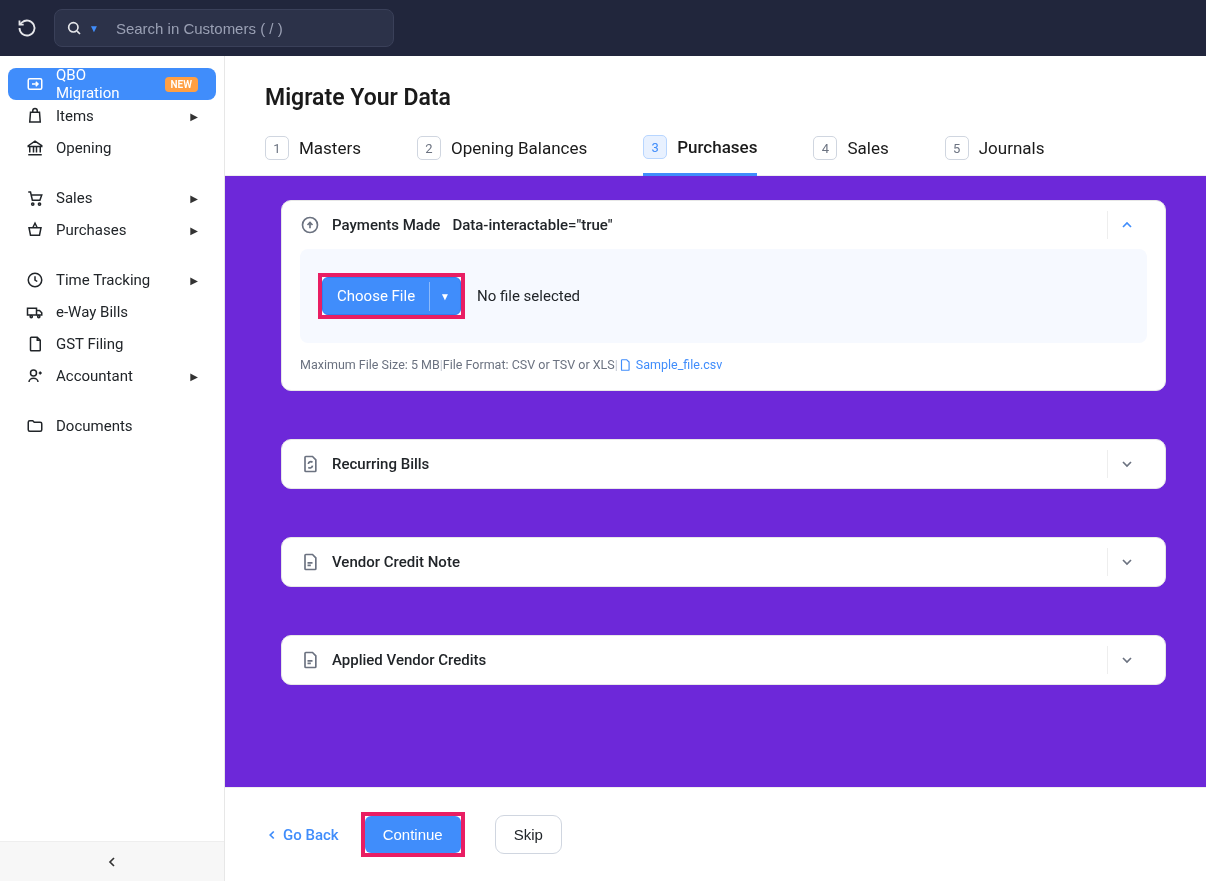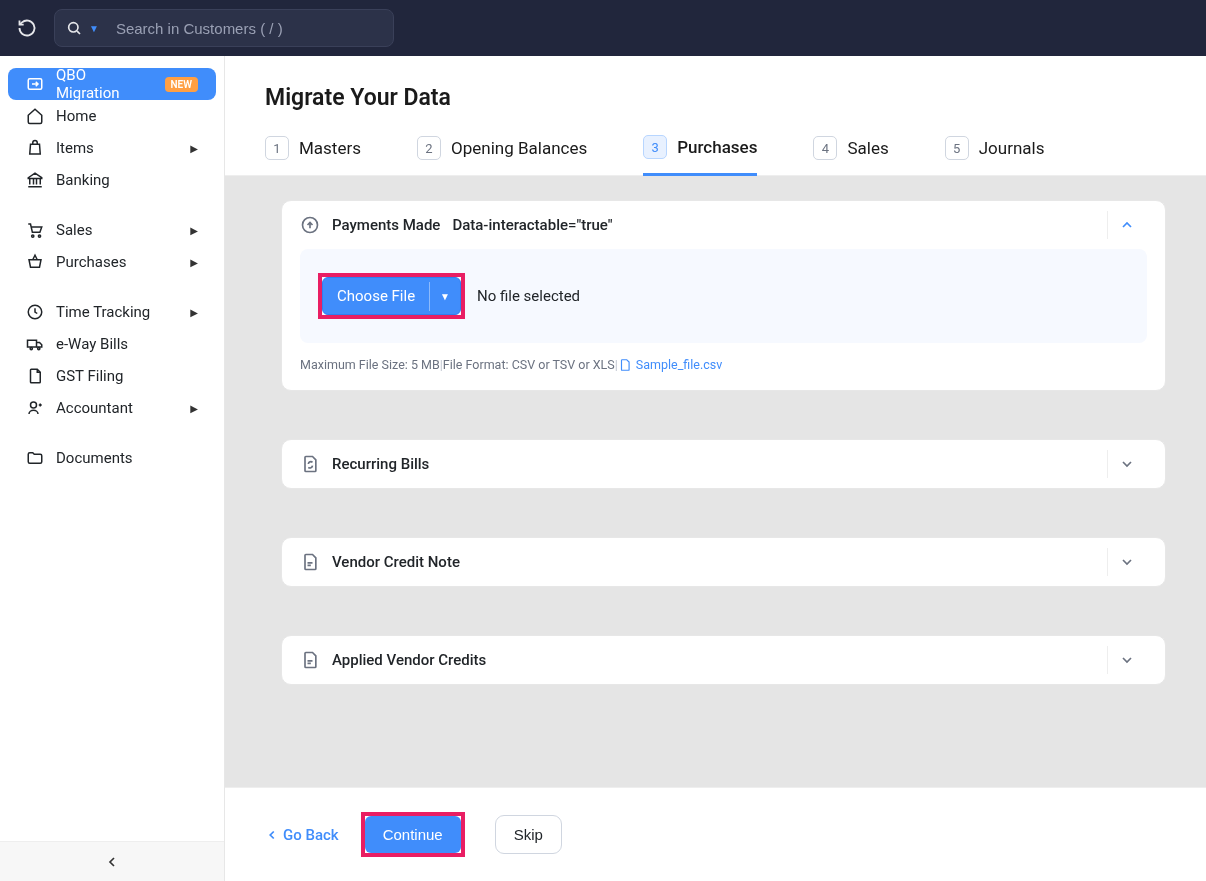--- a/index.html
+++ b/index.html
@@ -32,21 +32,21 @@
 .page-title { font-size: 23px; font-weight: 600; color: #1a1a1a; }
 
 .steps { display: flex; gap: 56px; padding: 24px 0 0 40px; border-bottom: 1px solid #eee; }
 .step { display: flex; align-items: center; gap: 10px; padding-bottom: 14px; cursor: pointer; position: relative; }
 .step-num { width: 24px; height: 24px; border: 1px solid #d0d6e0; border-radius: 5px; display: flex; align-items: center; justify-content: center; font-size: 13px; color: #6b7280; background: #fff; }
 .step.active .step-num { background: #e8f1ff; color: #408dfb; border-color: #b8d6ff; }
 .step-label { font-size: 17px; color: #1a1a1a; font-weight: 400; }
 .step.active { border-bottom: 3px solid #408dfb; margin-bottom: -1px; }
 .step.active .step-label { font-weight: 500; }
 
-.content { flex: 1; overflow-y: auto; padding: 24px 40px 20px 56px; background: #e5e5e5; }
+.content { flex: 1; overflow-y: auto; padding: 24px 40px 20px 56px; background: #6d28d9; }
 
 .card { background: #fff; border: 1px solid #e7e7e7; border-radius: 10px; margin-bottom: 48px; overflow: hidden; }
 .card.collapsed { margin-bottom: 48px; }
 .card-header { display: flex; align-items: center; padding: 14px 18px; font-size: 15px; font-weight: 500; color: #212529; gap: 12px; }
 .card-header-icon { width: 20px; height: 20px; color: #6b7280; }
 .card-caret { margin-left: auto; width: 40px; display: flex; align-items: center; justify-content: center; position: relative; }
 .card-caret::before { content: ""; position: absolute; left: 0; top: -6px; bottom: -6px; width: 1px; background: #eee; }
 .card-body { padding: 0 18px 18px; }
 .upload-box { background: #f6f9ff; border-radius: 8px; padding: 24px 18px; display: flex; align-items: center; gap: 12px; }
 .choose-wrap { display: inline-flex; border: 4px solid #e91e63; }
@@ -98,41 +98,33 @@
             <rect x="3" y="5" width="18" height="14" rx="2"></rect>
             <path d="M8 12h8m-3-3 3 3-3 3"></path>
           </svg>
         </span>
       <span>QBO Migration</span>
       <span class="badge">NEW</span>
     </div>
     <div class="side-item">
       <span class="side-icon">
           <svg viewBox="0 0 24 24" width="18" height="18" fill="none" stroke="currentColor" stroke-width="2">
-            <path d="M3 11 12 3l9 8v9a2 2 0 0 1-2 2H5a2 2 0 0 1-2-2z"></path>
-          </svg>
-        </span>
-      <span>Home</span>
-    </div>
-    <div class="side-item">
-      <span class="side-icon">
-          <svg viewBox="0 0 24 24" width="18" height="18" fill="none" stroke="currentColor" stroke-width="2">
             <path d="M6 7h12l1 13H5zM9 7V5a3 3 0 0 1 6 0v2"></path>
           </svg>
         </span>
       <span>Items</span>
       <span class="caret">▶</span>
     </div>
     <div class="side-item">
       <span class="side-icon">
           <svg viewBox="0 0 24 24" width="18" height="18" fill="none" stroke="currentColor" stroke-width="2">
             <path d="M3 9 12 3l9 6v1H3zM5 10v8M10 10v8M14 10v8M19 10v8M3 21h18"></path>
           </svg>
         </span>
-      <span>Banking</span>
+      <span>Opening</span>
     </div>
     <div class="side-gap"></div>
     <div class="side-item">
       <span class="side-icon">
           <svg viewBox="0 0 24 24" width="18" height="18" fill="none" stroke="currentColor" stroke-width="2">
             <circle cx="9" cy="20" r="1.5"></circle>
             <circle cx="18" cy="20" r="1.5"></circle>
             <path d="M3 4h3l2.5 11h10L21 8H7"></path>
           </svg>
         </span>

